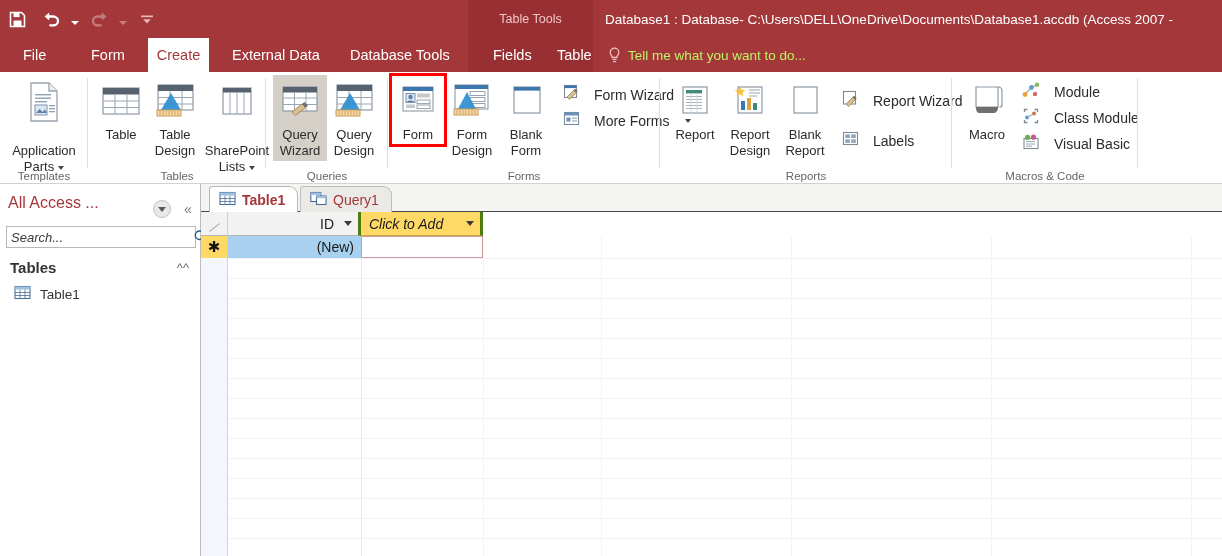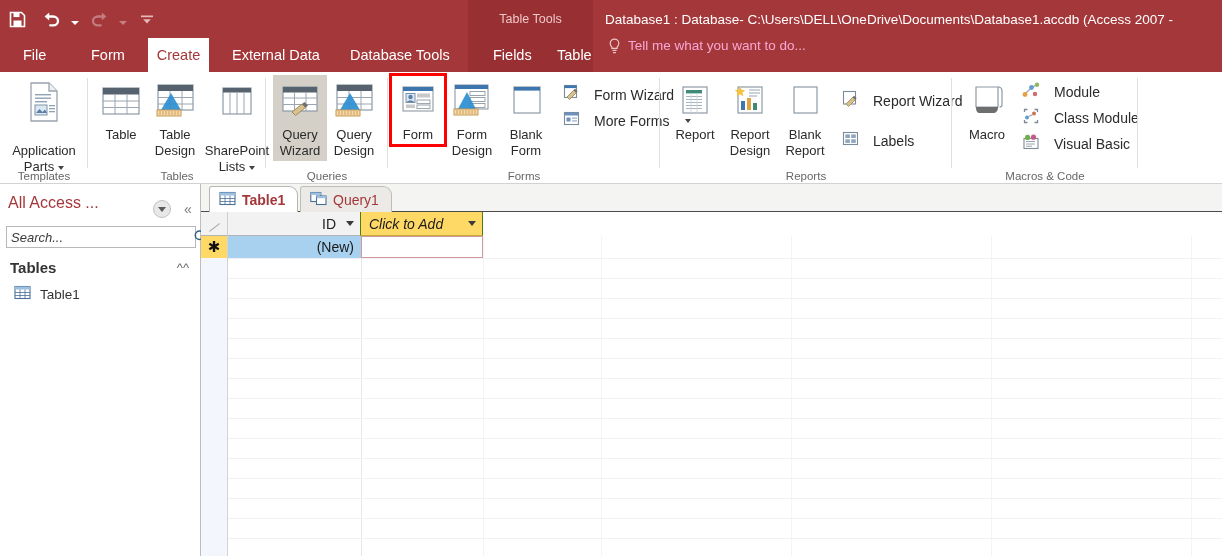--- a/index.html
+++ b/index.html
@@ -51,22 +51,22 @@
     position: absolute; left: 468px; top: 0; width: 125px; height: 34px; background: #982f33;
   }
   .rtab {
     position: absolute; top: 0; height: 34px; padding: 0 13px;
     display: flex; align-items: center; justify-content: center;
     color: #ffffff; font-size: 14.5px; cursor: pointer; white-space: nowrap;
   }
   .rtab.active { background: #ffffff; color: #a4373a; }
   .tellme {
     position: absolute; left: 608px; top: 0; height: 34px;
-    display: flex; align-items: flex-start; gap: 7px;
-    color: #f9a8d4; font-size: 13.5px; cursor: pointer; white-space: nowrap;
+    display: flex; align-items: center; gap: 7px;
+    color: #bef264; font-size: 13.5px; cursor: pointer; white-space: nowrap;
   }
   .bulb { width: 13px; height: 16px; flex: 0 0 auto; }
 
   
   .ribbon {
     position: absolute; left: 0; top: 72px; width: 1222px; height: 112px;
     background: #ffffff; border-bottom: 1px solid #d2d2d2;
   }
   .rgroup { position: absolute; top: 0; height: 112px; }
   .rgroup .glabel {
@@ -186,21 +186,21 @@
     position: absolute; left: 0; top: 0; width: 27px; height: 24px;
     background: #f2f2f2; border-right: 1px solid #cfcfcf; border-bottom: 1px solid #b4b4b4;
   }
   .hdrcorner::after {
     content: ''; position: absolute; left: 7px; top: 15px; width: 13px; height: 1px;
     background: #b0b0b0; transform: rotate(-38deg);
   }
   .hcell {
     position: absolute; top: 0; height: 24px;
     display: flex; align-items: center; justify-content: flex-end;
-    border-right: 1px solid #4d7c0f; border-bottom: 1px solid #b4b4b4;
+    border-right: 3px solid #4d7c0f; border-bottom: 1px solid #b4b4b4;
     background: #f2f2f2; font-size: 14px; color: #202020; cursor: pointer;
   }
   .hcell.idcol { left: 27px; width: 133px; padding-right: 4px; }
   .hcell.addcol {
     left: 160px; width: 122px; background: #ffd966; justify-content: flex-start;
     padding-left: 8px; font-style: italic; color: #1b1b1b;
     border-bottom: 1px solid #c9a83c;
   }
   .hcell .hcaret {
     width:0; height:0; margin-left:10px; margin-right:2px;

